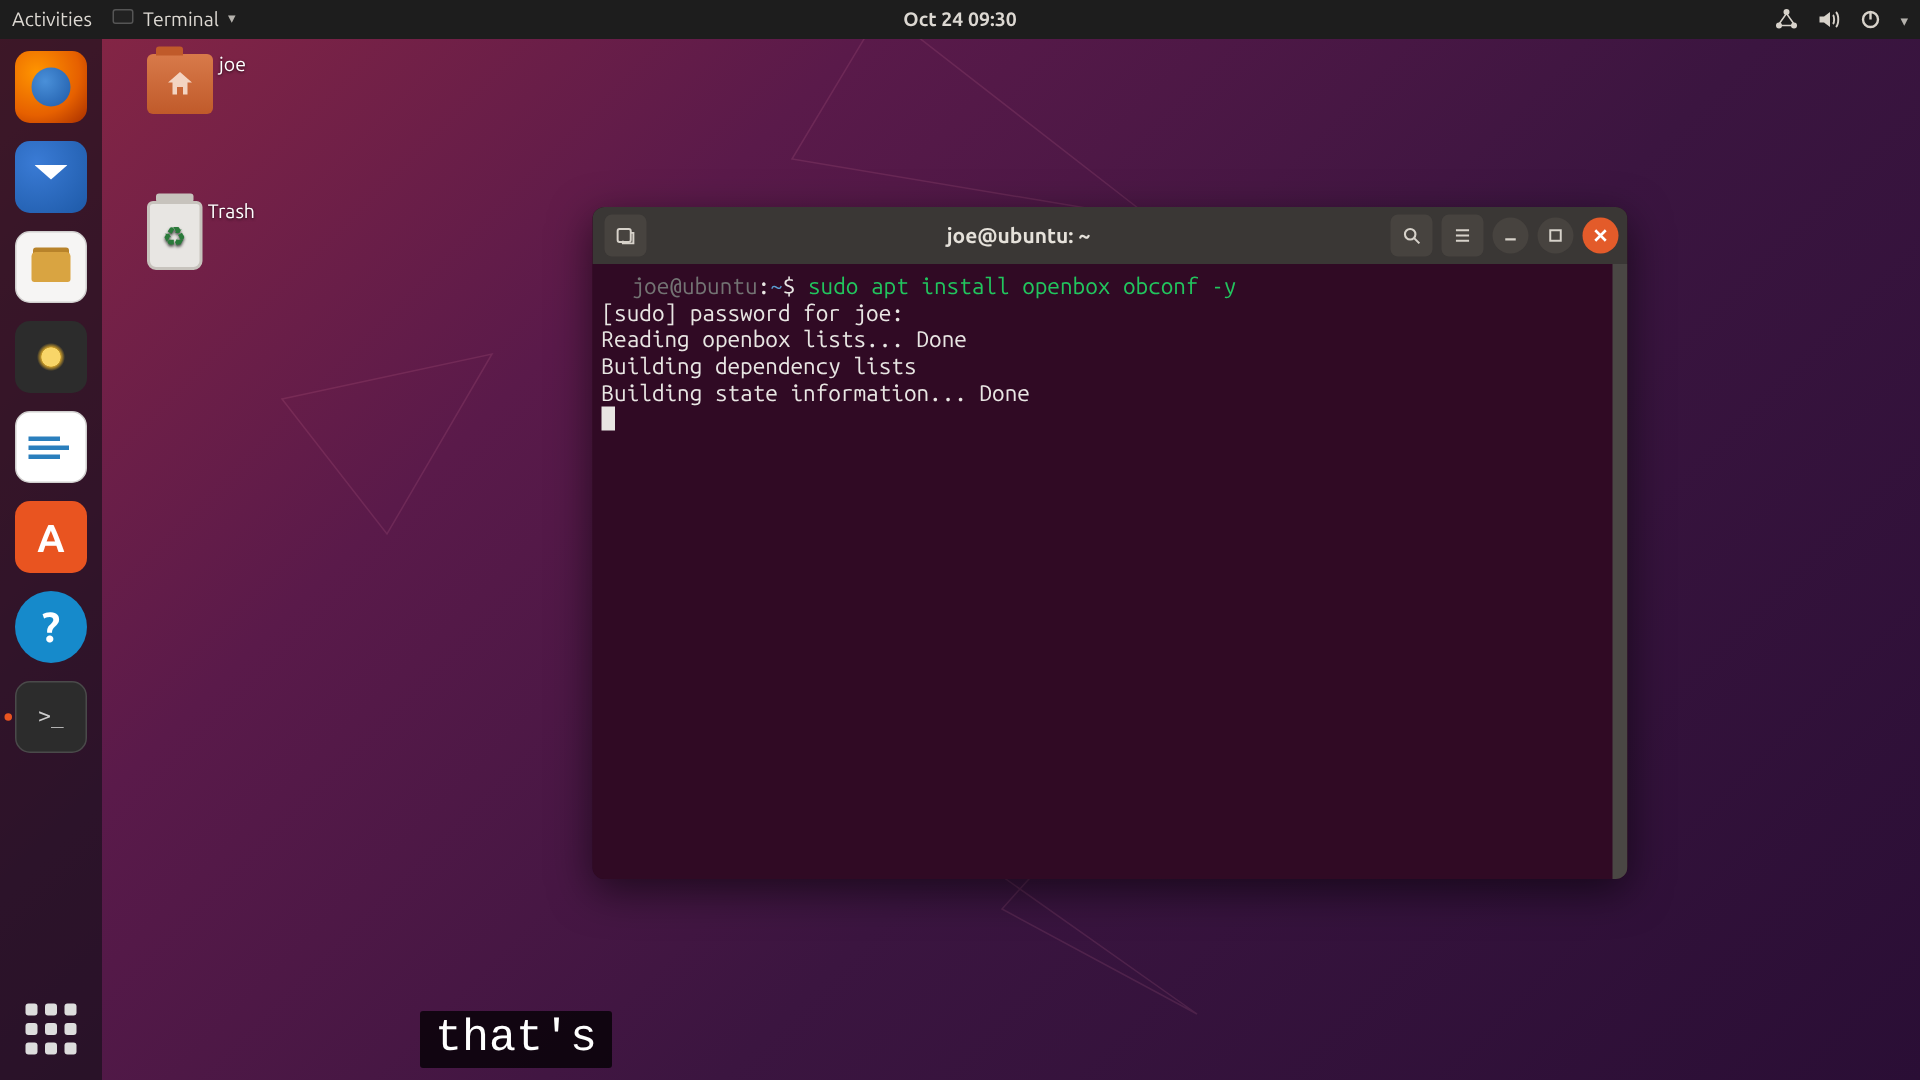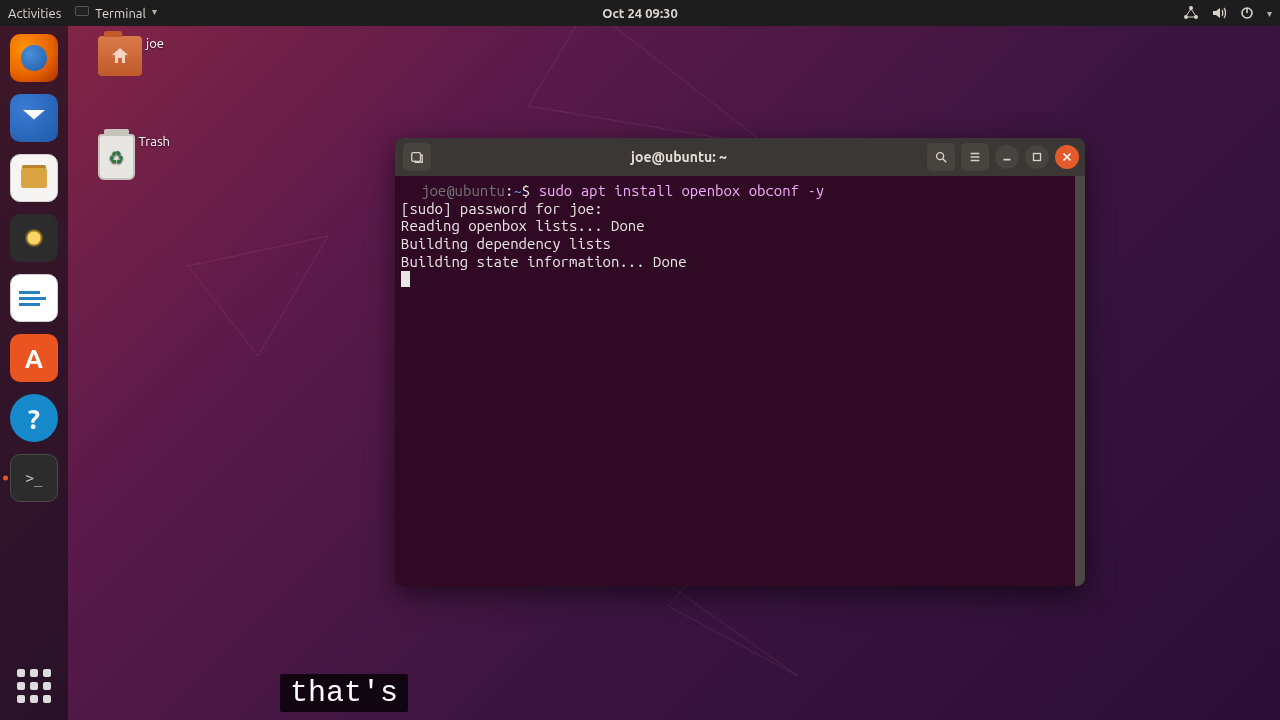--- a/index.html
+++ b/index.html
@@ -149,21 +149,21 @@
     font-family: 'Ubuntu Mono', 'Courier New', monospace;
     font-size: 15px;
     line-height: 1.18;
     color: #e8e6e3;
     position: relative;
     white-space: pre;
   }
   .term-scroll { position:absolute; right:0; top:0; bottom:0; width:10px; background:#4a4744; }
   .prompt-user { color: #737373; margin-left: 20px; }
   .prompt-path { color: #5a9fd4; }
-  .cmd { color: #f0abfc; }
+  .cmd { color: #22c55e; }
   .term-cursor {
     display: inline-block; width: 9px; height: 16px;
     background: #e8e6e3; vertical-align: text-bottom;
     animation: blink 1s steps(1) infinite;
   }
   @keyframes blink { 50% { opacity: 0; } }
   
   .caption {
     position: absolute;
     bottom: 8px; left: 280px;

